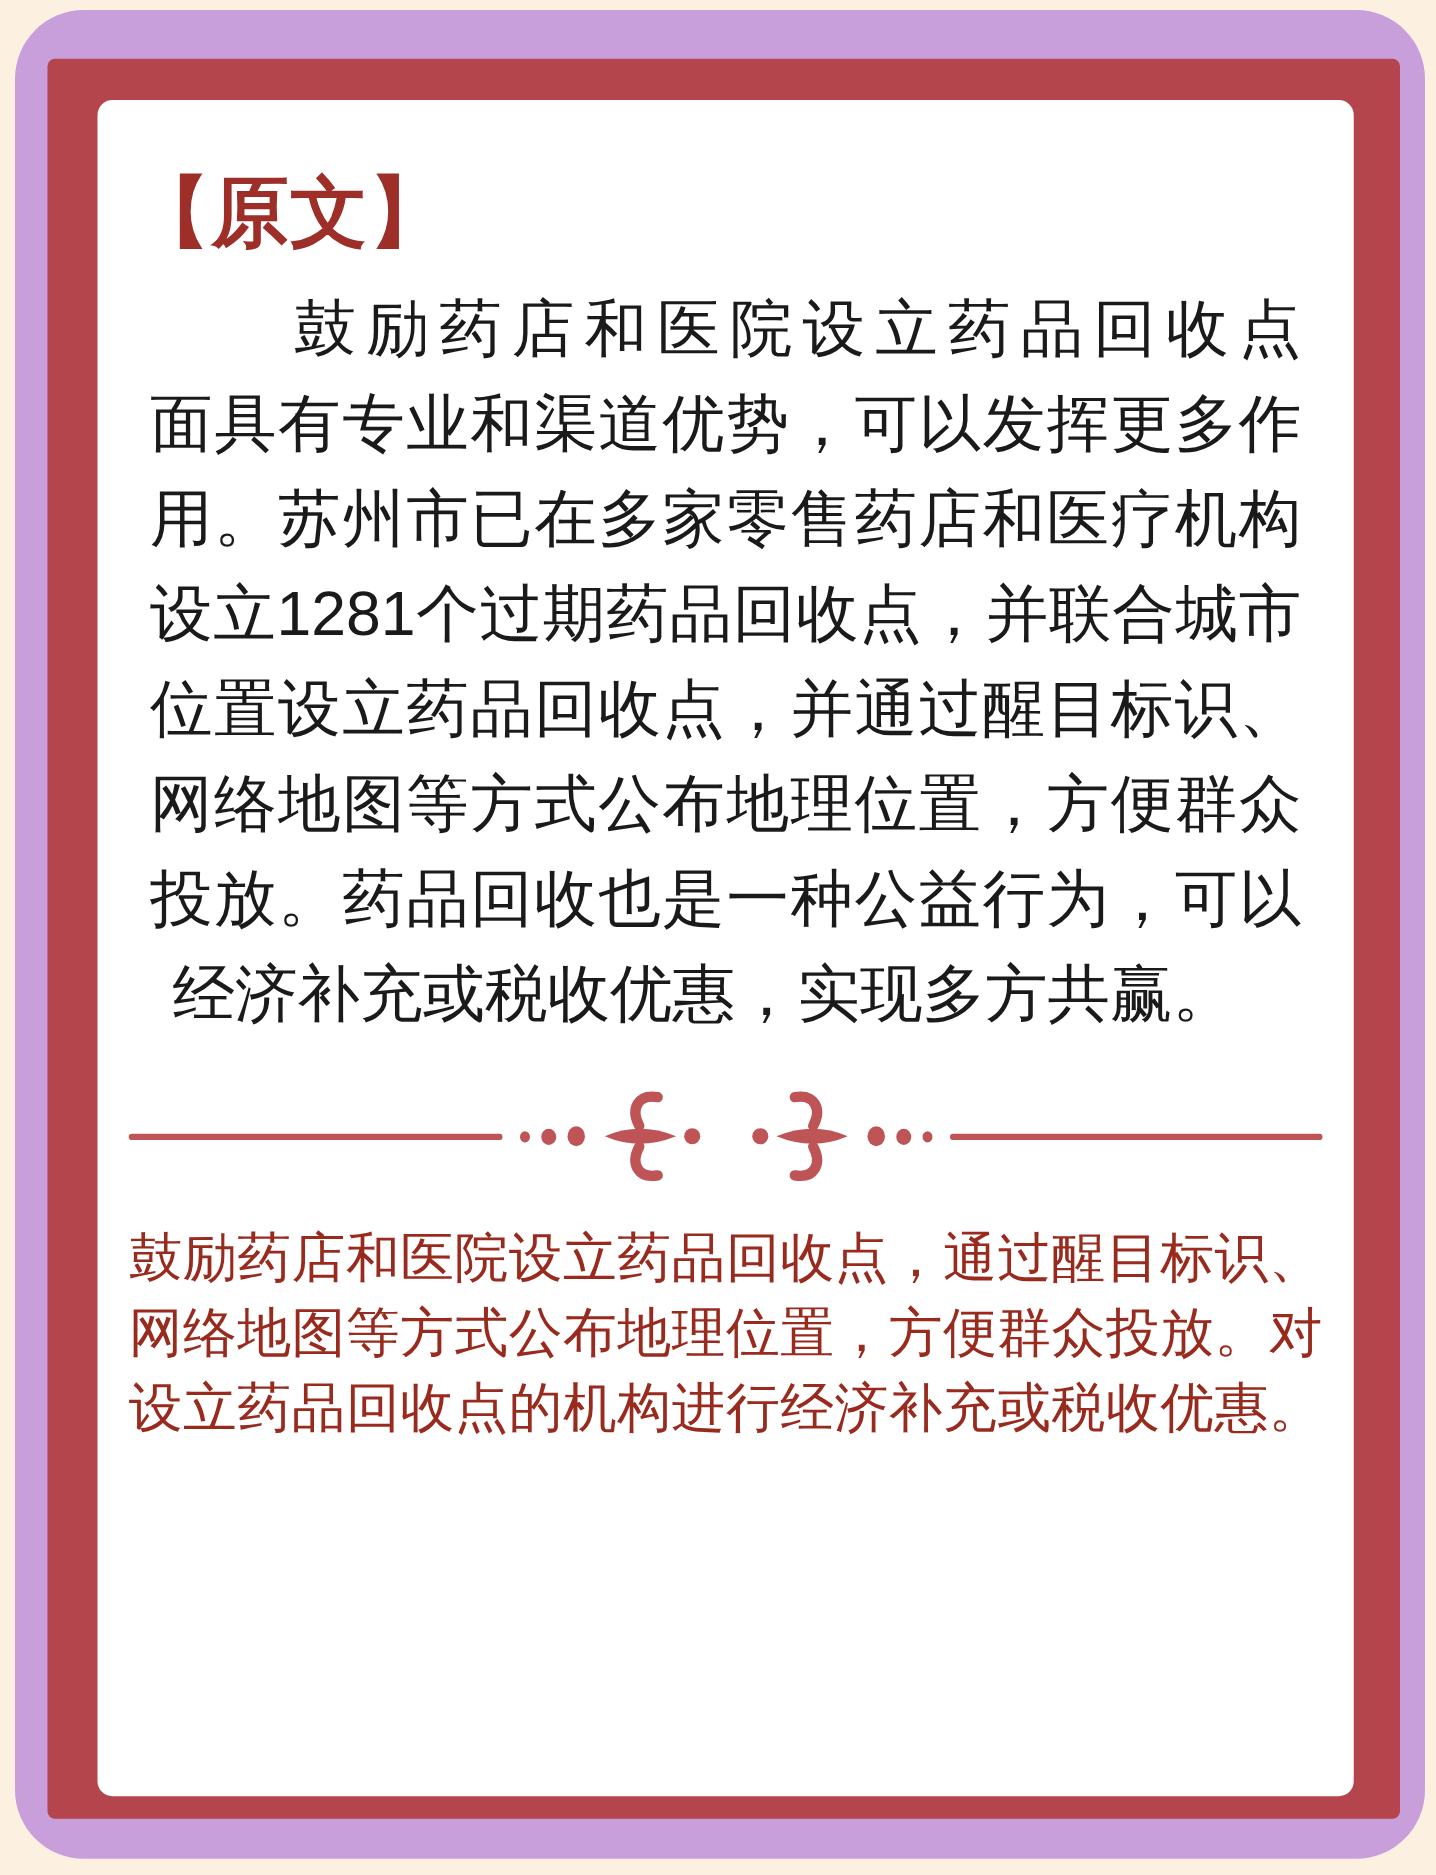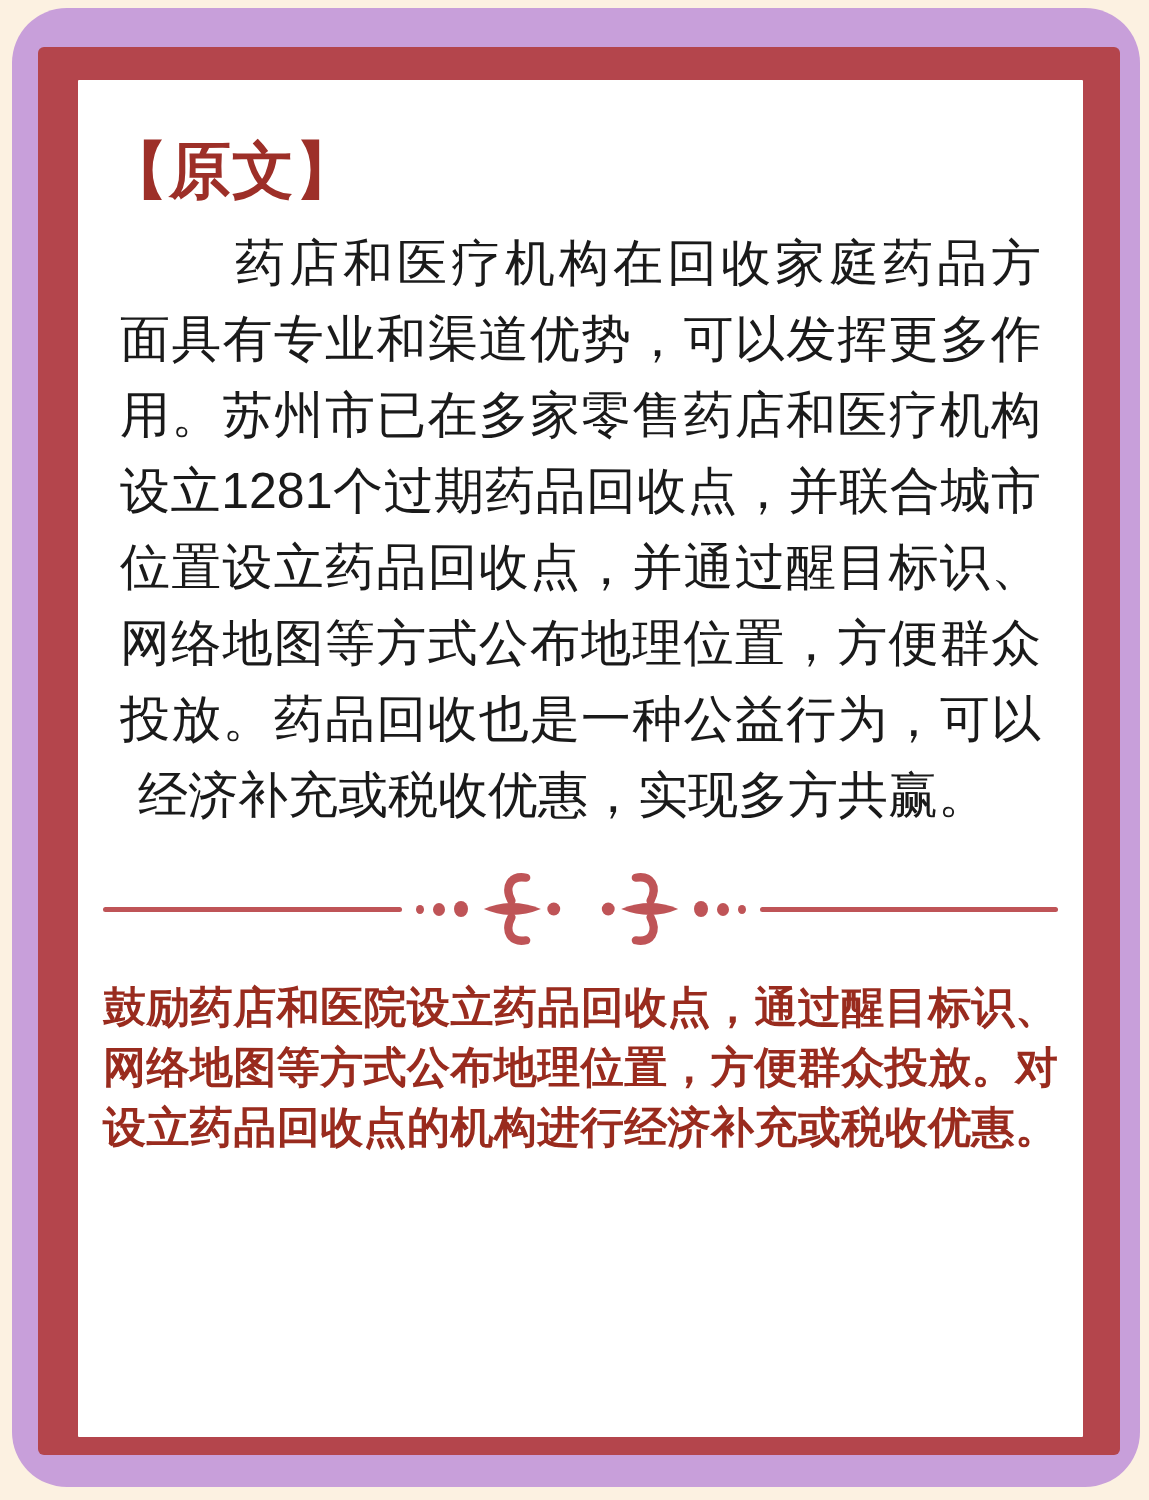--- a/index.html
+++ b/index.html
@@ -20,21 +20,21 @@
   .red-frame {
     position: absolute;
     left: 26px; top: 39px; right: 20px; bottom: 32px;
     background: var(--frame-red, #b4454c);
     border-radius: 6px;
   }
   .content-panel {
     position: absolute;
     left: 40px; top: 33px; right: 37px; bottom: 18px;
     background: var(--panel-white, #ffffff);
-    border-radius: 1px;
+    border-radius: 12px;
     padding: 55px 25px 40px 25px;
   }
 
   .section-heading {
     margin-left: 3px;
     font-size: 62px;
     line-height: 72px;
     font-weight: bold;
     color: var(--heading-red, #9d2f28);
     letter-spacing: 1px;
@@ -75,38 +75,38 @@
   .divider-dots .d3 { width: 14px; height: 16px; }
   .fleur-icon { display: block; }
   .fleur-icon .ink { fill: var(--divider-red, #bf5457); }
   .fleur-icon .arm { stroke: var(--divider-red, #bf5457); fill: none; stroke-width: 9; stroke-linecap: round; }
 
   .summary-paragraph {
     margin-top: 28px;
     color: var(--summary-red, #992b1e);
     font-size: 43px;
     line-height: 60px;
-    font-weight: bold;
+    font-weight: normal;
   }
   .summary-line {
     text-align: justify;
     text-align-last: justify;
   }
 </style>
 </head>
 <body>
 
 <div class="poster-card">
   <div class="red-frame">
     <div class="content-panel">
 
       <div class="section-heading">【原文】</div>
 
       <div class="body-paragraph">
-          <div class="body-line">药店和医疗机构在回收家庭药品方</div>
+          <div class="body-line">鼓励药店和医院设立药品回收点</div>
           <div class="body-line">面具有专业和渠道优势，可以发挥更多作</div>
           <div class="body-line">用。苏州市已在多家零售药店和医疗机构</div>
           <div class="body-line">设立1281个过期药品回收点，并联合城市</div>
           <div class="body-line">位置设立药品回收点，并通过醒目标识、</div>
           <div class="body-line">网络地图等方式公布地理位置，方便群众</div>
           <div class="body-line">投放。药品回收也是一种公益行为，可以</div>
           <div class="body-line">经济补充或税收优惠，实现多方共赢。</div>
         </div>
 
       <div class="ornamental-divider">

